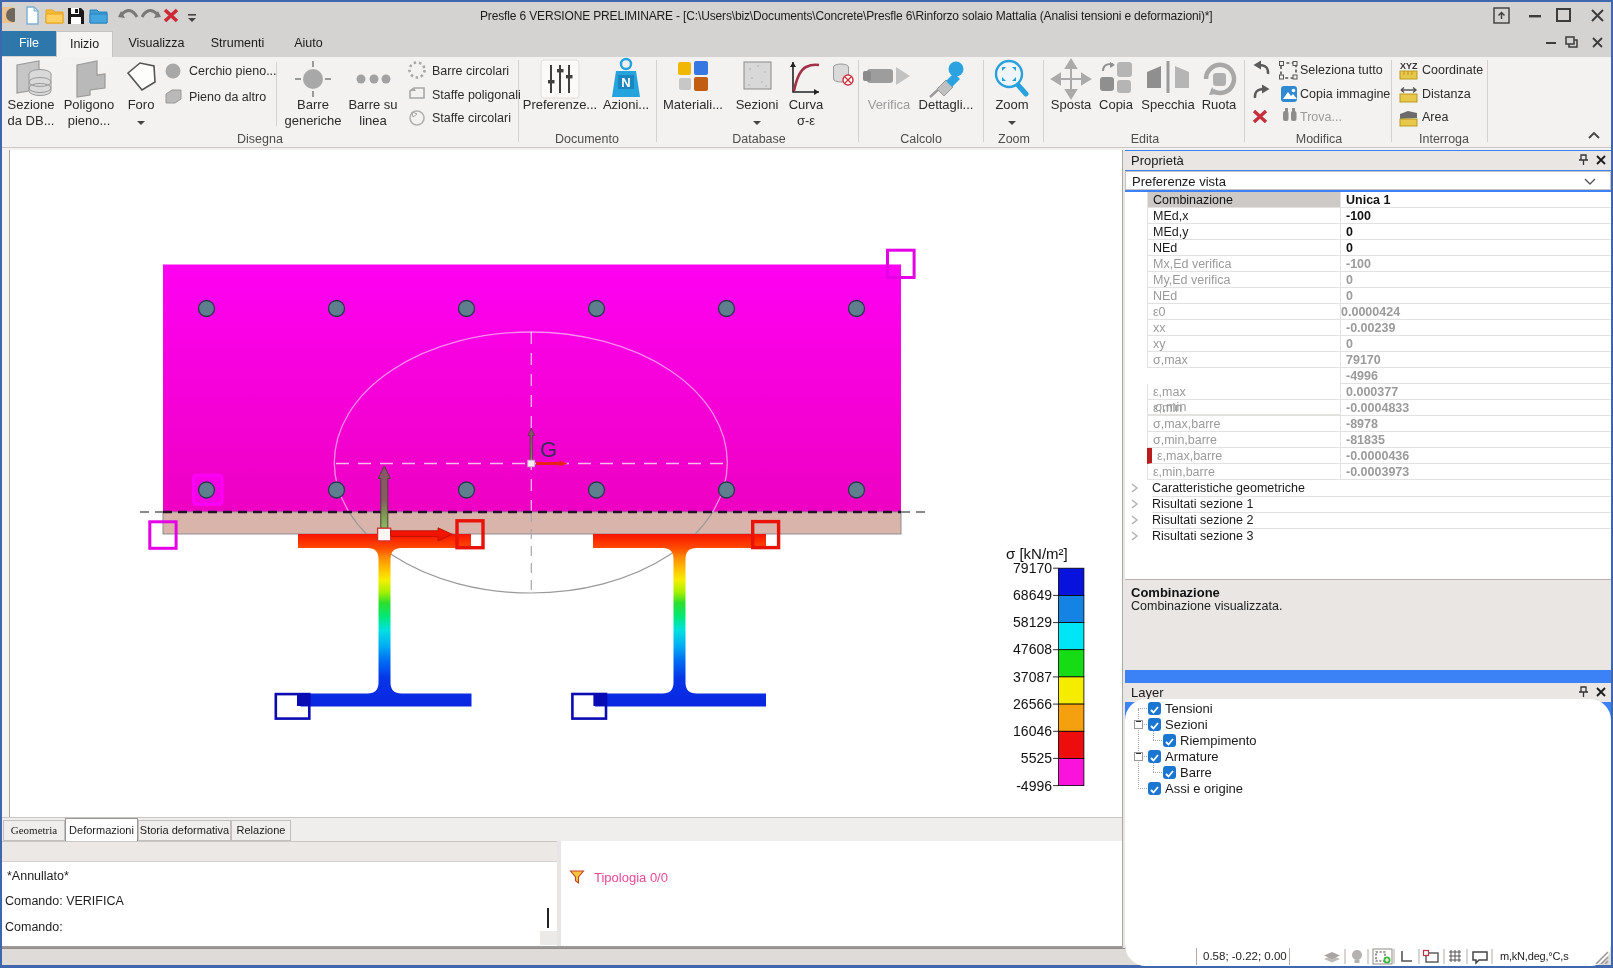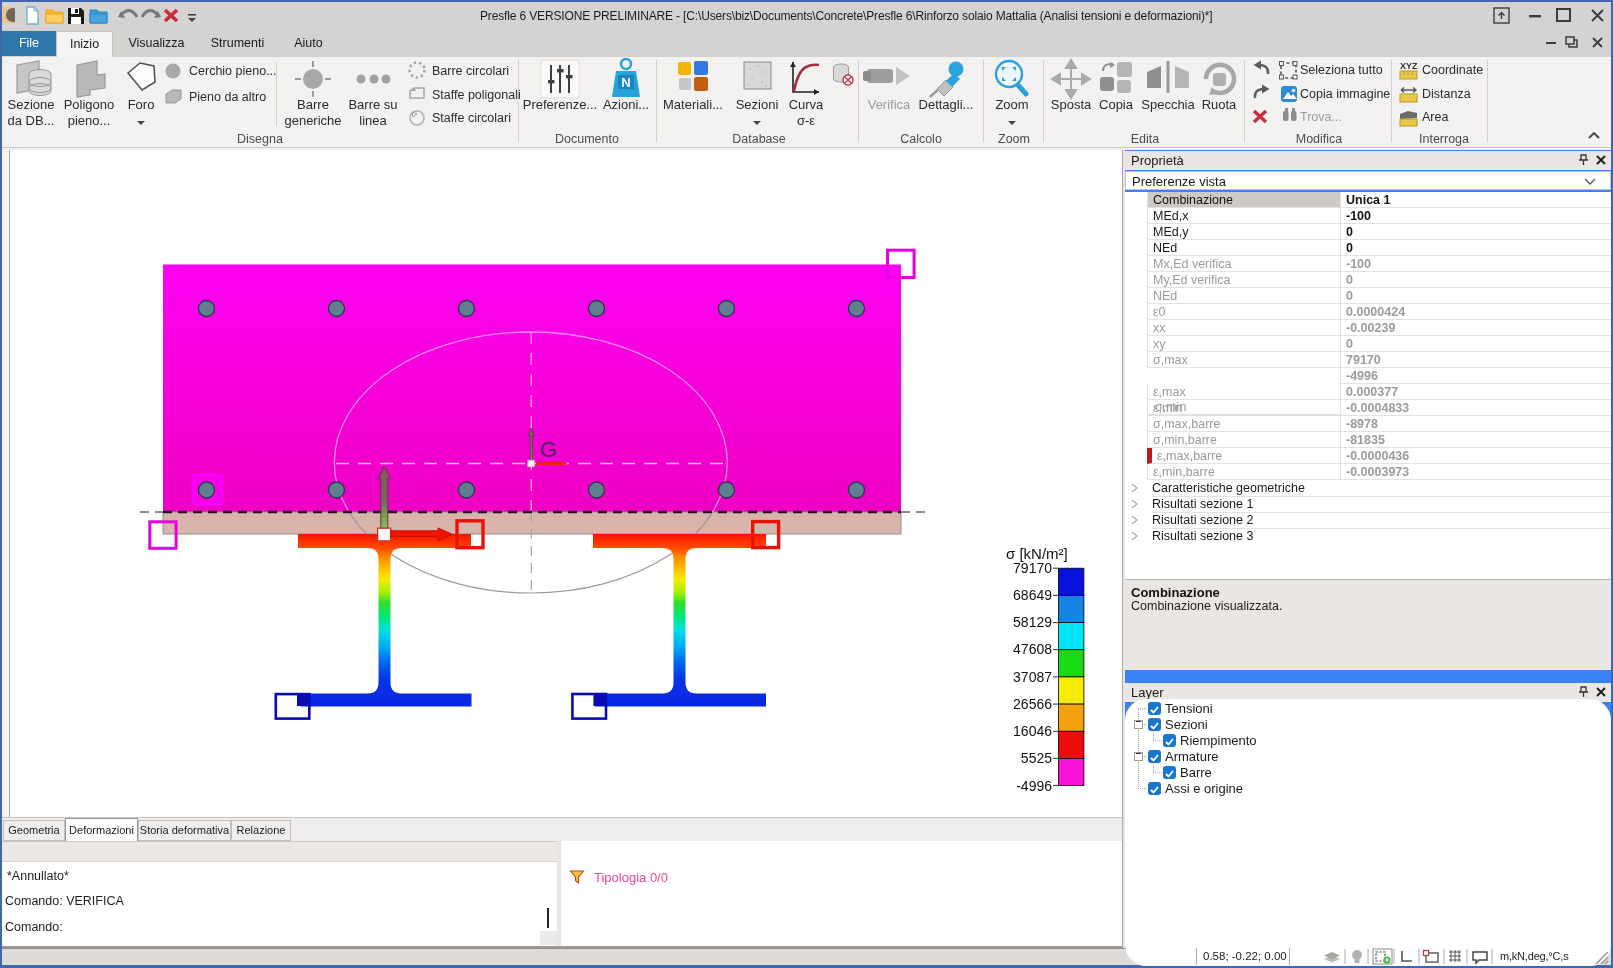--- a/index.html
+++ b/index.html
@@ -462,21 +462,21 @@
    <rect x="1048.4" y="499.7" width="25.5" height="27.2" fill="#16dc16"></rect>
    <rect x="1048.4" y="526.9" width="25.5" height="27.2" fill="#f6ec00"></rect>
    <rect x="1048.4" y="554.1" width="25.5" height="27.2" fill="#f5a00e"></rect>
    <rect x="1048.4" y="581.3" width="25.5" height="27.2" fill="#ee0d0d"></rect>
    <rect x="1048.4" y="608.4" width="25.5" height="27.2" fill="#fa13da"></rect>
   </g>
  </g>
 </svg>
 
 <div class="abs" style="left:0;top:817px;width:1124px;height:24px;background:#f0eeec;border-top:1px solid #c9c6c4;">
- <div class="abs" style="left:3px;top:2px;width:62px;height:21px;background:#f0eeec;border:1px solid #c2bfbc;box-sizing:border-box;font-size:11px;color:#1a1a1a;text-align:center;line-height:19px;white-space:nowrap;">Geometria</div>
+ <div class="abs" style="left:3px;top:2px;width:62px;height:21px;background:#f0eeec;border:1px solid #c2bfbc;box-sizing:border-box;font-size:11px;color:#1a1a1a;text-align:center;line-height:19px;white-space:nowrap;font-family:Liberation Serif, serif;">Geometria</div>
  <div class="abs" style="left:65px;top:0;width:73px;height:24px;background:#fff;border:1px solid #9a9794;border-bottom:none;box-sizing:border-box;font-size:11px;color:#1a1a1a;text-align:center;line-height:22px;white-space:nowrap;">Deformazioni</div>
  <div class="abs" style="left:138px;top:2px;width:93px;height:21px;background:#f0eeec;border:1px solid #c2bfbc;box-sizing:border-box;font-size:11px;color:#1a1a1a;text-align:center;line-height:19px;white-space:nowrap;overflow:hidden;">Storia deformativa</div>
  <div class="abs" style="left:231px;top:2px;width:60px;height:21px;background:#f0eeec;border:1px solid #c2bfbc;box-sizing:border-box;font-size:11px;color:#1a1a1a;text-align:center;line-height:19px;white-space:nowrap;">Relazione</div>
 </div>
 
 <div class="abs" style="left:0;top:841px;width:557px;height:106px;background:#fff;border-top:1px solid #c9c6c4;">
  <div class="abs" style="left:0;top:0;width:557px;height:19px;background:#ebe8e6;border-bottom:1px solid #d5d2cf;"></div>
  <div class="abs" style="left:7px;top:27px;font-size:12.5px;color:#1e1e1e;">*Annullato*</div>
  <div class="abs" style="left:5px;top:52px;font-size:12.5px;color:#1e1e1e;">Comando: VERIFICA</div>
  <div class="abs" style="left:5px;top:78px;font-size:12.5px;color:#1e1e1e;">Comando:</div>
@@ -519,21 +519,21 @@
       <div class="abs" style="left:215px;top:32px;width:271px;height:16px;border-bottom:1px solid #e4e2e0;border-left:1px solid #e4e2e0;font-weight:bold;color:#111;line-height:16px;padding-left:5px;box-sizing:border-box;">0</div>
 <div class="abs" style="left:22px;top:48px;width:193px;height:16px;border-bottom:1px solid #e4e2e0;border-left:1px solid #e4e2e0;color:#1a1a1a;line-height:16px;padding-left:5px;box-sizing:border-box;">NEd</div>
       <div class="abs" style="left:215px;top:48px;width:271px;height:16px;border-bottom:1px solid #e4e2e0;border-left:1px solid #e4e2e0;font-weight:bold;color:#111;line-height:16px;padding-left:5px;box-sizing:border-box;">0</div>
 <div class="abs" style="left:22px;top:64px;width:193px;height:16px;border-bottom:1px solid #e4e2e0;border-left:1px solid #e4e2e0;color:#9b9b9b;line-height:16px;padding-left:5px;box-sizing:border-box;">Mx,Ed verifica</div>
       <div class="abs" style="left:215px;top:64px;width:271px;height:16px;border-bottom:1px solid #e4e2e0;border-left:1px solid #e4e2e0;font-weight:bold;color:#9b9b9b;line-height:16px;padding-left:5px;box-sizing:border-box;">-100</div>
 <div class="abs" style="left:22px;top:80px;width:193px;height:16px;border-bottom:1px solid #e4e2e0;border-left:1px solid #e4e2e0;color:#9b9b9b;line-height:16px;padding-left:5px;box-sizing:border-box;">My,Ed verifica</div>
       <div class="abs" style="left:215px;top:80px;width:271px;height:16px;border-bottom:1px solid #e4e2e0;border-left:1px solid #e4e2e0;font-weight:bold;color:#9b9b9b;line-height:16px;padding-left:5px;box-sizing:border-box;">0</div>
 <div class="abs" style="left:22px;top:96px;width:193px;height:16px;border-bottom:1px solid #e4e2e0;border-left:1px solid #e4e2e0;color:#9b9b9b;line-height:16px;padding-left:5px;box-sizing:border-box;">NEd</div>
       <div class="abs" style="left:215px;top:96px;width:271px;height:16px;border-bottom:1px solid #e4e2e0;border-left:1px solid #e4e2e0;font-weight:bold;color:#9b9b9b;line-height:16px;padding-left:5px;box-sizing:border-box;">0</div>
 <div class="abs" style="left:22px;top:112px;width:193px;height:16px;border-bottom:1px solid #e4e2e0;border-left:1px solid #e4e2e0;color:#9b9b9b;line-height:16px;padding-left:5px;box-sizing:border-box;">ε0</div>
-      <div class="abs" style="left:215px;top:112px;width:271px;height:16px;border-bottom:1px solid #e4e2e0;border-left:1px solid #e4e2e0;font-weight:bold;color:#9b9b9b;line-height:16px;padding-left:5px;box-sizing:border-box;">0.0000424</div>
+      <div class="abs" style="left:215px;top:112px;width:271px;height:16px;border-bottom:1px solid #e4e2e0;border-left:1px solid #e4e2e0;font-weight:bold;color:#9b9b9b;line-height:16px;box-sizing:border-box;">0.0000424</div>
 <div class="abs" style="left:22px;top:128px;width:193px;height:16px;border-bottom:1px solid #e4e2e0;border-left:1px solid #e4e2e0;color:#9b9b9b;line-height:16px;padding-left:5px;box-sizing:border-box;">xx</div>
       <div class="abs" style="left:215px;top:128px;width:271px;height:16px;border-bottom:1px solid #e4e2e0;border-left:1px solid #e4e2e0;font-weight:bold;color:#9b9b9b;line-height:16px;padding-left:5px;box-sizing:border-box;">-0.00239</div>
 <div class="abs" style="left:22px;top:144px;width:193px;height:16px;border-bottom:1px solid #e4e2e0;border-left:1px solid #e4e2e0;color:#9b9b9b;line-height:16px;padding-left:5px;box-sizing:border-box;">xy</div>
       <div class="abs" style="left:215px;top:144px;width:271px;height:16px;border-bottom:1px solid #e4e2e0;border-left:1px solid #e4e2e0;font-weight:bold;color:#9b9b9b;line-height:16px;padding-left:5px;box-sizing:border-box;">0</div>
 <div class="abs" style="left:22px;top:160px;width:193px;height:16px;border-bottom:1px solid #e4e2e0;border-left:1px solid #e4e2e0;color:#9b9b9b;line-height:16px;padding-left:5px;box-sizing:border-box;">σ,max</div>
       <div class="abs" style="left:215px;top:160px;width:271px;height:16px;border-bottom:1px solid #e4e2e0;border-left:1px solid #e4e2e0;font-weight:bold;color:#9b9b9b;line-height:16px;padding-left:5px;box-sizing:border-box;">79170</div>
 <div class="abs" style="left:22px;top:176px;width:193px;height:16px;border-bottom:1px solid #e4e2e0;border-left:1px solid #e4e2e0;color:#9b9b9b;line-height:16px;padding-left:7px;box-sizing:border-box;margin-top:31px;">σ,min</div>
       <div class="abs" style="left:215px;top:176px;width:271px;height:16px;border-bottom:1px solid #e4e2e0;border-left:1px solid #e4e2e0;font-weight:bold;color:#9b9b9b;line-height:16px;padding-left:5px;box-sizing:border-box;">-4996</div>
 <div class="abs" style="left:22px;top:192px;width:193px;height:16px;border-bottom:1px solid #e4e2e0;border-left:1px solid #e4e2e0;color:#9b9b9b;line-height:16px;padding-left:5px;box-sizing:border-box;">ε,max</div>
       <div class="abs" style="left:215px;top:192px;width:271px;height:16px;border-bottom:1px solid #e4e2e0;border-left:1px solid #e4e2e0;font-weight:bold;color:#9b9b9b;line-height:16px;padding-left:5px;box-sizing:border-box;">0.000377</div>

